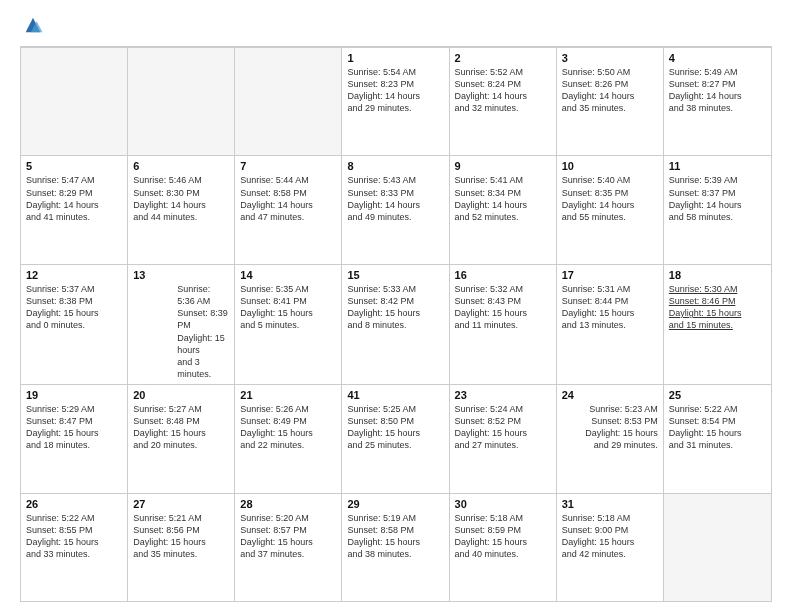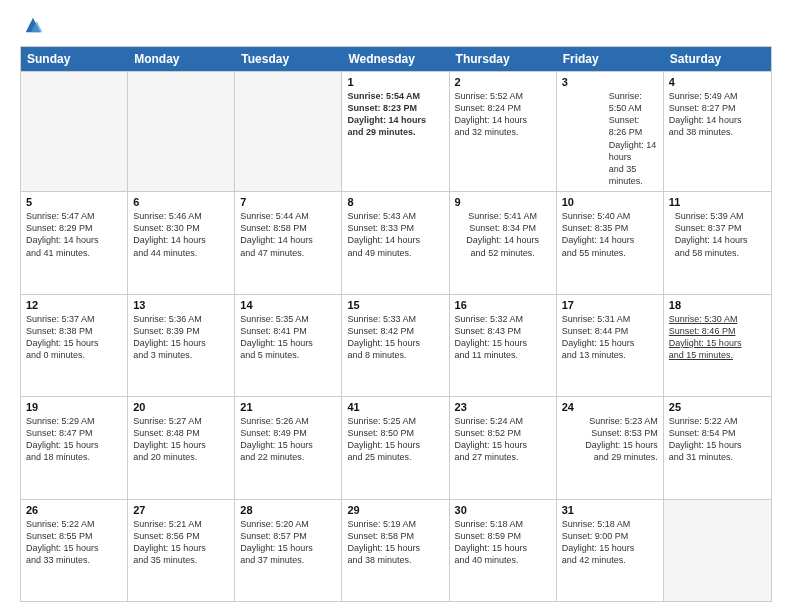--- a/index.html
+++ b/index.html
@@ -133,51 +133,42 @@
         </span>
       </div>
     </div>
     <div class="title-block">
       <div class="title-month"></div>
       <div class="title-location"></div>
     </div>
   </div>
 
   <div class="calendar">
-    <div class="cal-header">
-    <div class="cal-header-cell">Sunday</div>
-        <div class="cal-header-cell">Monday</div>
-        <div class="cal-header-cell">Tuesday</div>
-        <div class="cal-header-cell">Wednesday</div>
-        <div class="cal-header-cell">Thursday</div>
-        <div class="cal-header-cell">Friday</div>
-        <div class="cal-header-cell">Saturday</div>
-      </div>
     <div class="cal-body">
     <div class="cal-row">
           <div class="cal-cell empty"></div>
           <div class="cal-cell empty"></div>
           <div class="cal-cell empty"></div>
           <div class="cal-cell">
             <div class="day-number">1</div>
-            <div class="cell-text" style="white-space: pre-line; font-weight: bold;">Sunrise: 5:54 AM
+            <div class="cell-text" style="white-space: pre-line;">Sunrise: 5:54 AM
 Sunset: 8:23 PM
 Daylight: 14 hours
 and 29 minutes.</div>
           </div>
           <div class="cal-cell">
             <div class="day-number">2</div>
             <div class="cell-text" style="white-space: pre-line;">Sunrise: 5:52 AM
 Sunset: 8:24 PM
 Daylight: 14 hours
 and 32 minutes.</div>
           </div>
           <div class="cal-cell">
             <div class="day-number">3</div>
-            <div class="cell-text" style="white-space: pre-line; margin-left: 47px;">Sunrise: 5:50 AM
+            <div class="cell-text" style="white-space: pre-line;">Sunrise: 5:50 AM
 Sunset: 8:26 PM
 Daylight: 14 hours
 and 35 minutes.</div>
           </div>
           <div class="cal-cell">
             <div class="day-number">4</div>
             <div class="cell-text" style="white-space: pre-line;">Sunrise: 5:49 AM
 Sunset: 8:27 PM
 Daylight: 14 hours
 and 38 minutes.</div>
@@ -207,51 +198,51 @@
           </div>
           <div class="cal-cell">
             <div class="day-number">8</div>
             <div class="cell-text" style="white-space: pre-line;">Sunrise: 5:43 AM
 Sunset: 8:33 PM
 Daylight: 14 hours
 and 49 minutes.</div>
           </div>
           <div class="cal-cell">
             <div class="day-number">9</div>
-            <div class="cell-text" style="white-space: pre-line; text-align: center;">Sunrise: 5:41 AM
+            <div class="cell-text" style="white-space: pre-line;">Sunrise: 5:41 AM
 Sunset: 8:34 PM
 Daylight: 14 hours
 and 52 minutes.</div>
           </div>
           <div class="cal-cell">
             <div class="day-number">10</div>
             <div class="cell-text" style="white-space: pre-line;">Sunrise: 5:40 AM
 Sunset: 8:35 PM
 Daylight: 14 hours
 and 55 minutes.</div>
           </div>
           <div class="cal-cell">
             <div class="day-number">11</div>
-            <div class="cell-text" style="white-space: pre-line; margin-left: 6px;">Sunrise: 5:39 AM
+            <div class="cell-text" style="white-space: pre-line;">Sunrise: 5:39 AM
 Sunset: 8:37 PM
 Daylight: 14 hours
 and 58 minutes.</div>
           </div>
         </div>
         <div class="cal-row">
           <div class="cal-cell">
             <div class="day-number">12</div>
             <div class="cell-text" style="white-space: pre-line;">Sunrise: 5:37 AM
 Sunset: 8:38 PM
 Daylight: 15 hours
 and 0 minutes.</div>
           </div>
           <div class="cal-cell">
             <div class="day-number">13</div>
-            <div class="cell-text" style="white-space: pre-line;">Sunrise: 5:36 AM
+            <div class="cell-text" style="white-space: pre-line; margin-left: 44px;">Sunrise: 5:36 AM
 Sunset: 8:39 PM
 Daylight: 15 hours
 and 3 minutes.</div>
           </div>
           <div class="cal-cell">
             <div class="day-number">14</div>
             <div class="cell-text" style="white-space: pre-line;">Sunrise: 5:35 AM
 Sunset: 8:41 PM
 Daylight: 15 hours
 and 5 minutes.</div>

